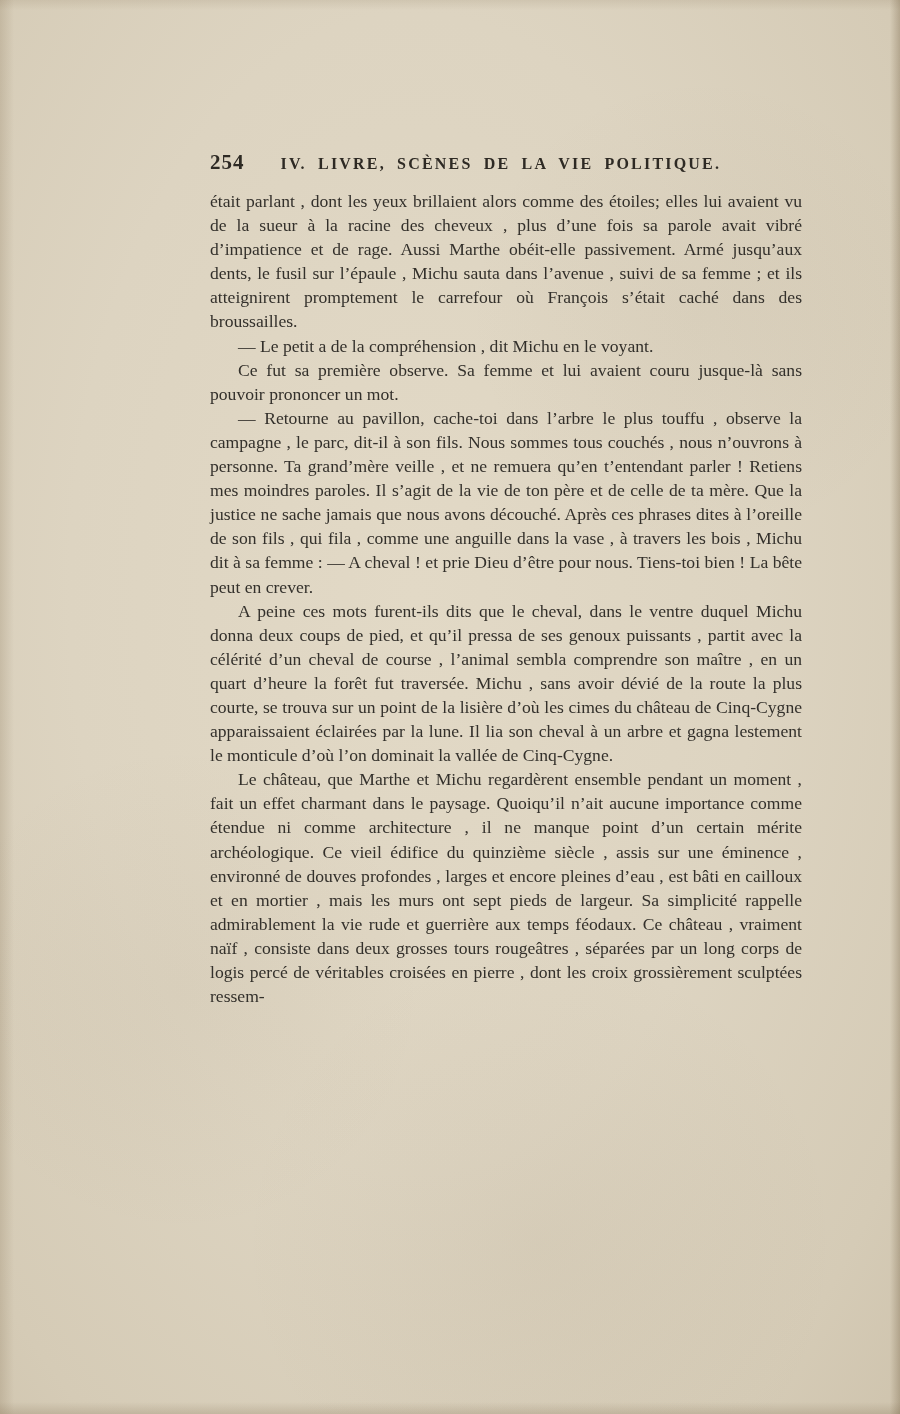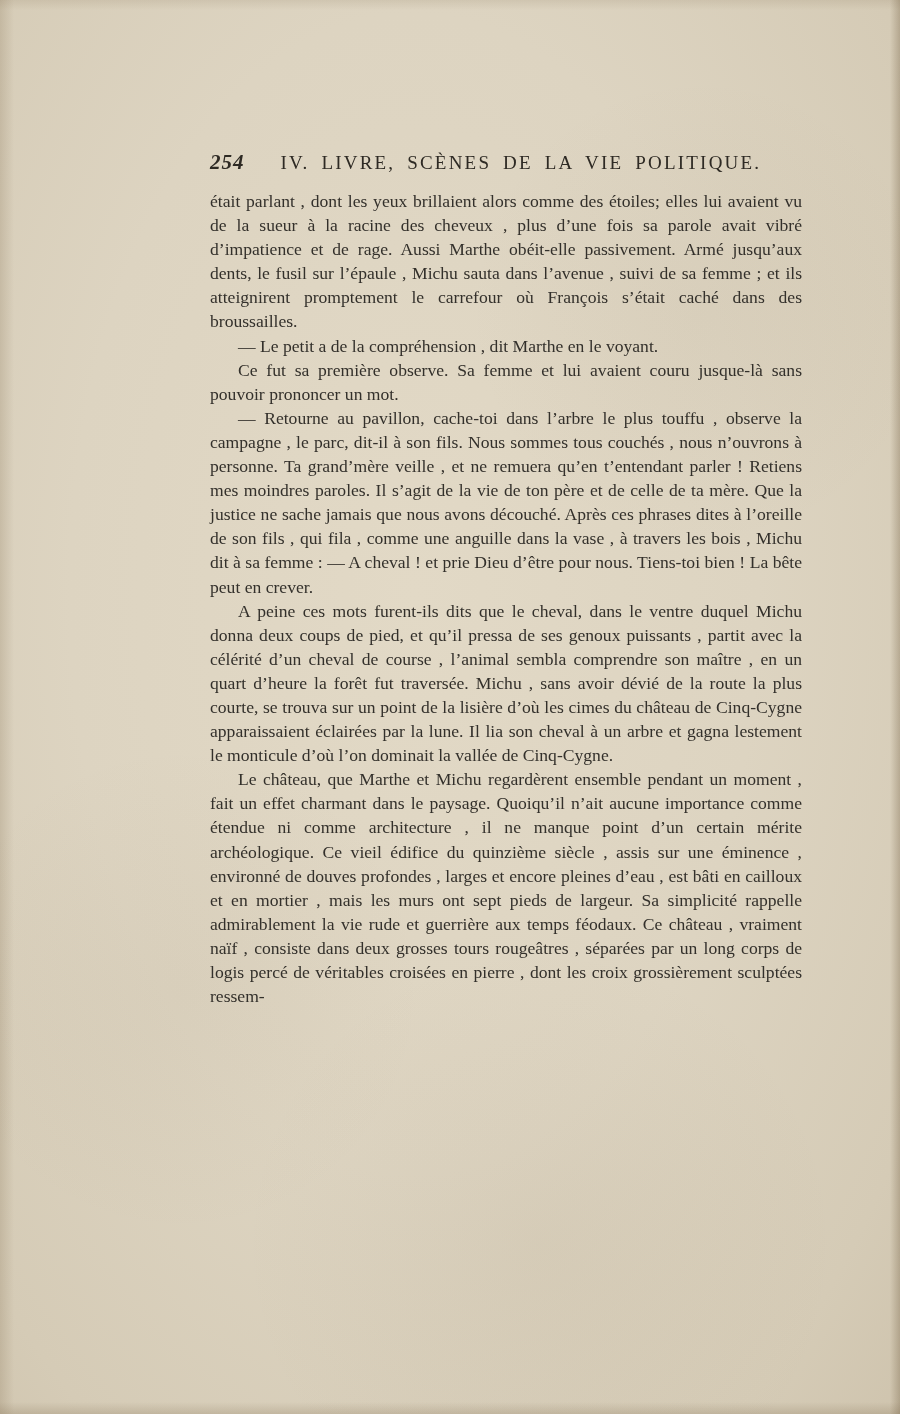--- a/index.html
+++ b/index.html
@@ -46,25 +46,24 @@
     display: flex;
     align-items: baseline;
     margin-bottom: 14px;
   }
   .page-number {
     font-size: 21px;
     font-weight: 700;
     letter-spacing: 1px;
     margin-right: 36px;
     color: #2e2a24;
-    font-style: italic;
   }
   .running-title {
-    font-size: 19px;
-    font-weight: 400;
+    font-size: 16px;
+    font-weight: 700;
     letter-spacing: 2.2px;
     word-spacing: 5px;
     color: #2e2a24;
     white-space: nowrap;
   }
   .page-body {
     font-size: 17.6px;
     line-height: 24.1px;
     text-align: justify;
     text-justify: inter-word;
@@ -85,21 +84,21 @@
 <div class="scan-page">
   <div class="text-block">
 
     <div class="page-header">
       <span class="page-number">254</span>
       <span class="running-title">IV. LIVRE, SCÈNES DE LA VIE POLITIQUE.</span>
     </div>
 
     <div class="page-body">
       <p class="para">était parlant , dont les yeux brillaient alors comme des étoiles; elles lui avaient vu de la sueur à la racine des cheveux , plus d’une fois sa parole avait vibré d’impatience et de rage. Aussi Marthe obéit-elle passivement. Armé jusqu’aux dents, le fusil sur l’épaule , Michu sauta dans l’avenue , suivi de sa femme ; et ils atteignirent promptement le carrefour où François s’était caché dans des broussailles.</p>
-      <p class="para indent">— Le petit a de la compréhension , dit Marthe en le voyant.</p>
+      <p class="para indent">— Le petit a de la compréhension , dit Michu en le voyant.</p>
       <p class="para indent">Ce fut sa première observe. Sa femme et lui avaient couru jusque-là sans pouvoir prononcer un mot.</p>
       <p class="para indent">— Retourne au pavillon, cache-toi dans l’arbre le plus touffu , observe la campagne , le parc, dit-il à son fils. Nous sommes tous couchés , nous n’ouvrons à personne. Ta grand’mère veille , et ne remuera qu’en t’entendant parler ! Retiens mes moindres paroles. Il s’agit de la vie de ton père et de celle de ta mère. Que la justice ne sache jamais que nous avons découché. Après ces phrases dites à l’oreille de son fils , qui fila , comme une anguille dans la vase , à travers les bois , Michu dit à sa femme : — A cheval ! et prie Dieu d’être pour nous. Tiens-toi bien ! La bête peut en crever.</p>
       <p class="para indent">A peine ces mots furent-ils dits que le cheval, dans le ventre duquel Michu donna deux coups de pied, et qu’il pressa de ses genoux puissants , partit avec la célérité d’un cheval de course , l’animal sembla comprendre son maître , en un quart d’heure la forêt fut traversée. Michu , sans avoir dévié de la route la plus courte, se trouva sur un point de la lisière d’où les cimes du château de Cinq-Cygne apparaissaient éclairées par la lune. Il lia son cheval à un arbre et gagna lestement le monticule d’où l’on dominait la vallée de Cinq-Cygne.</p>
       <p class="para indent">Le château, que Marthe et Michu regardèrent ensemble pendant un moment , fait un effet charmant dans le paysage. Quoiqu’il n’ait aucune importance comme étendue ni comme architecture , il ne manque point d’un certain mérite archéologique. Ce vieil édifice du quinzième siècle , assis sur une éminence , environné de douves profondes , larges et encore pleines d’eau , est bâti en cailloux et en mortier , mais les murs ont sept pieds de largeur. Sa simplicité rappelle admirablement la vie rude et guerrière aux temps féodaux. Ce château , vraiment naïf , consiste dans deux grosses tours rougeâtres , séparées par un long corps de logis percé de véritables croisées en pierre , dont les croix grossièrement sculptées ressem-</p>
     </div>
 
   </div>
 </div>
 
 </body></html>

